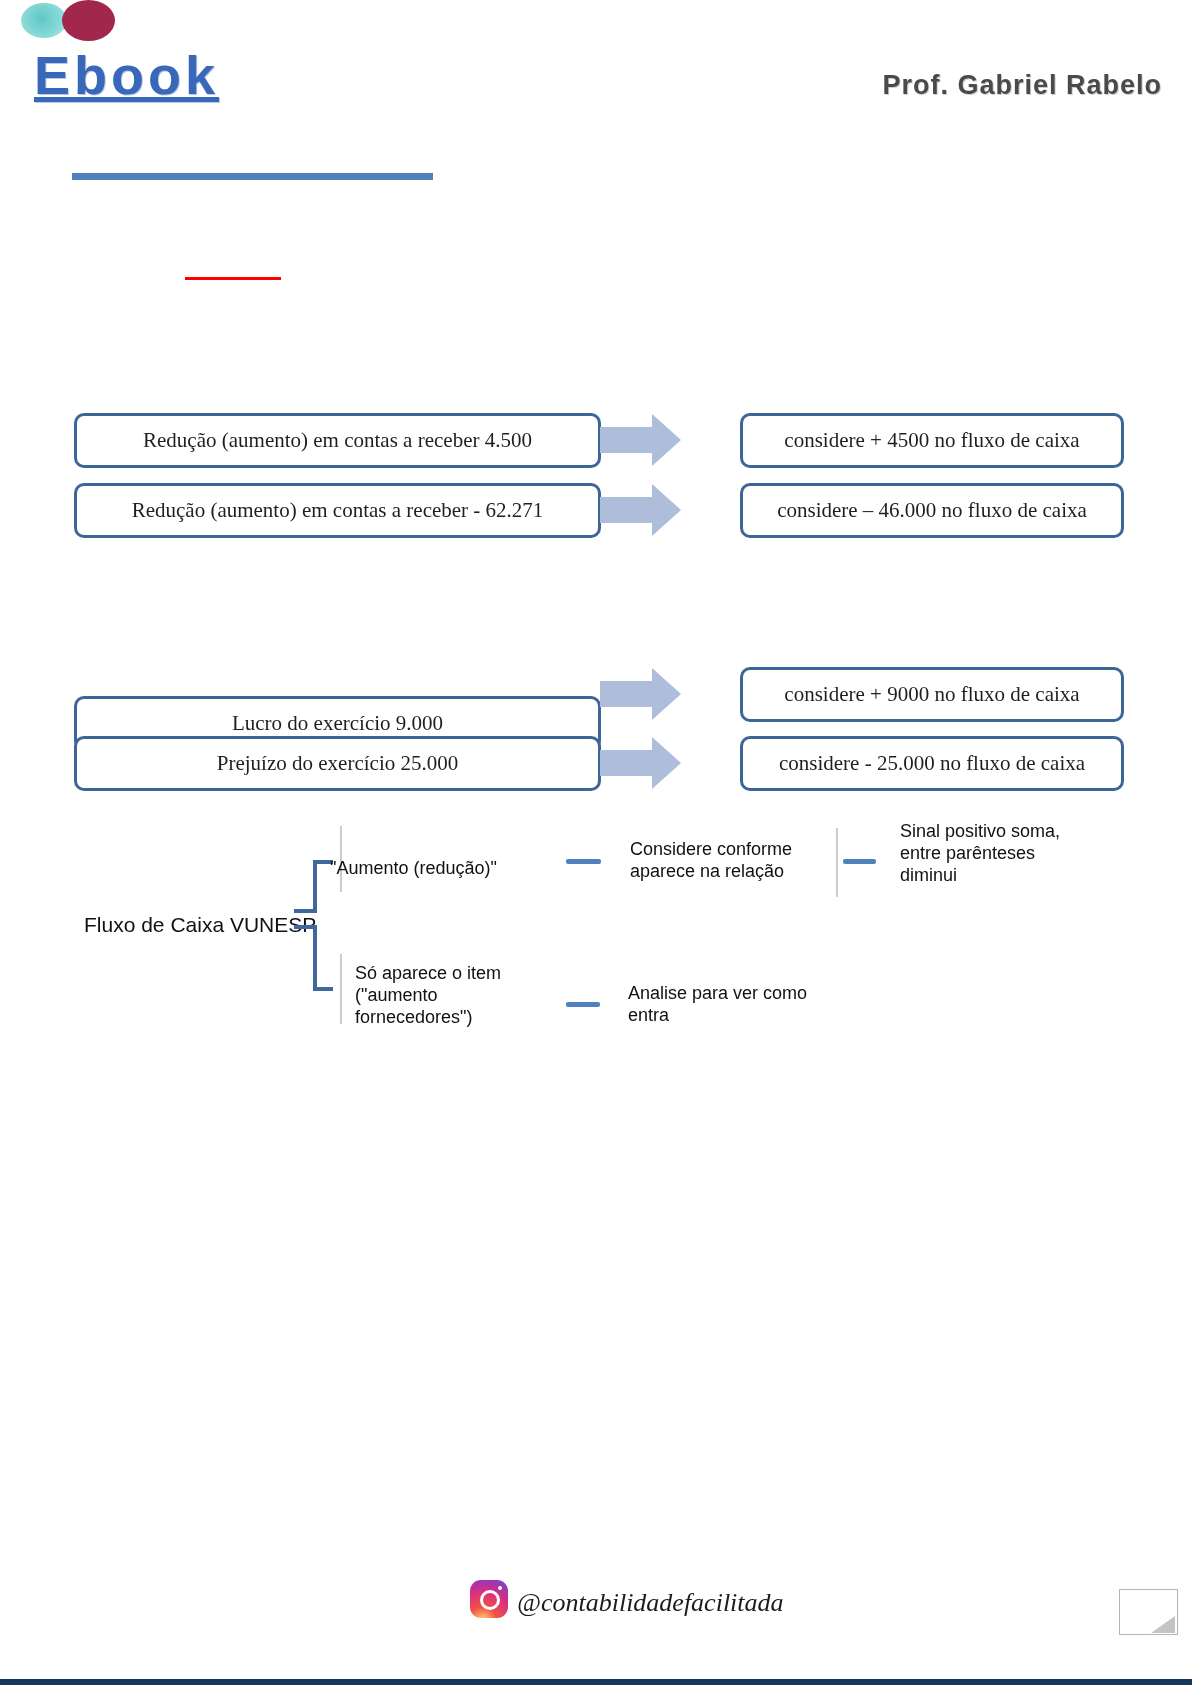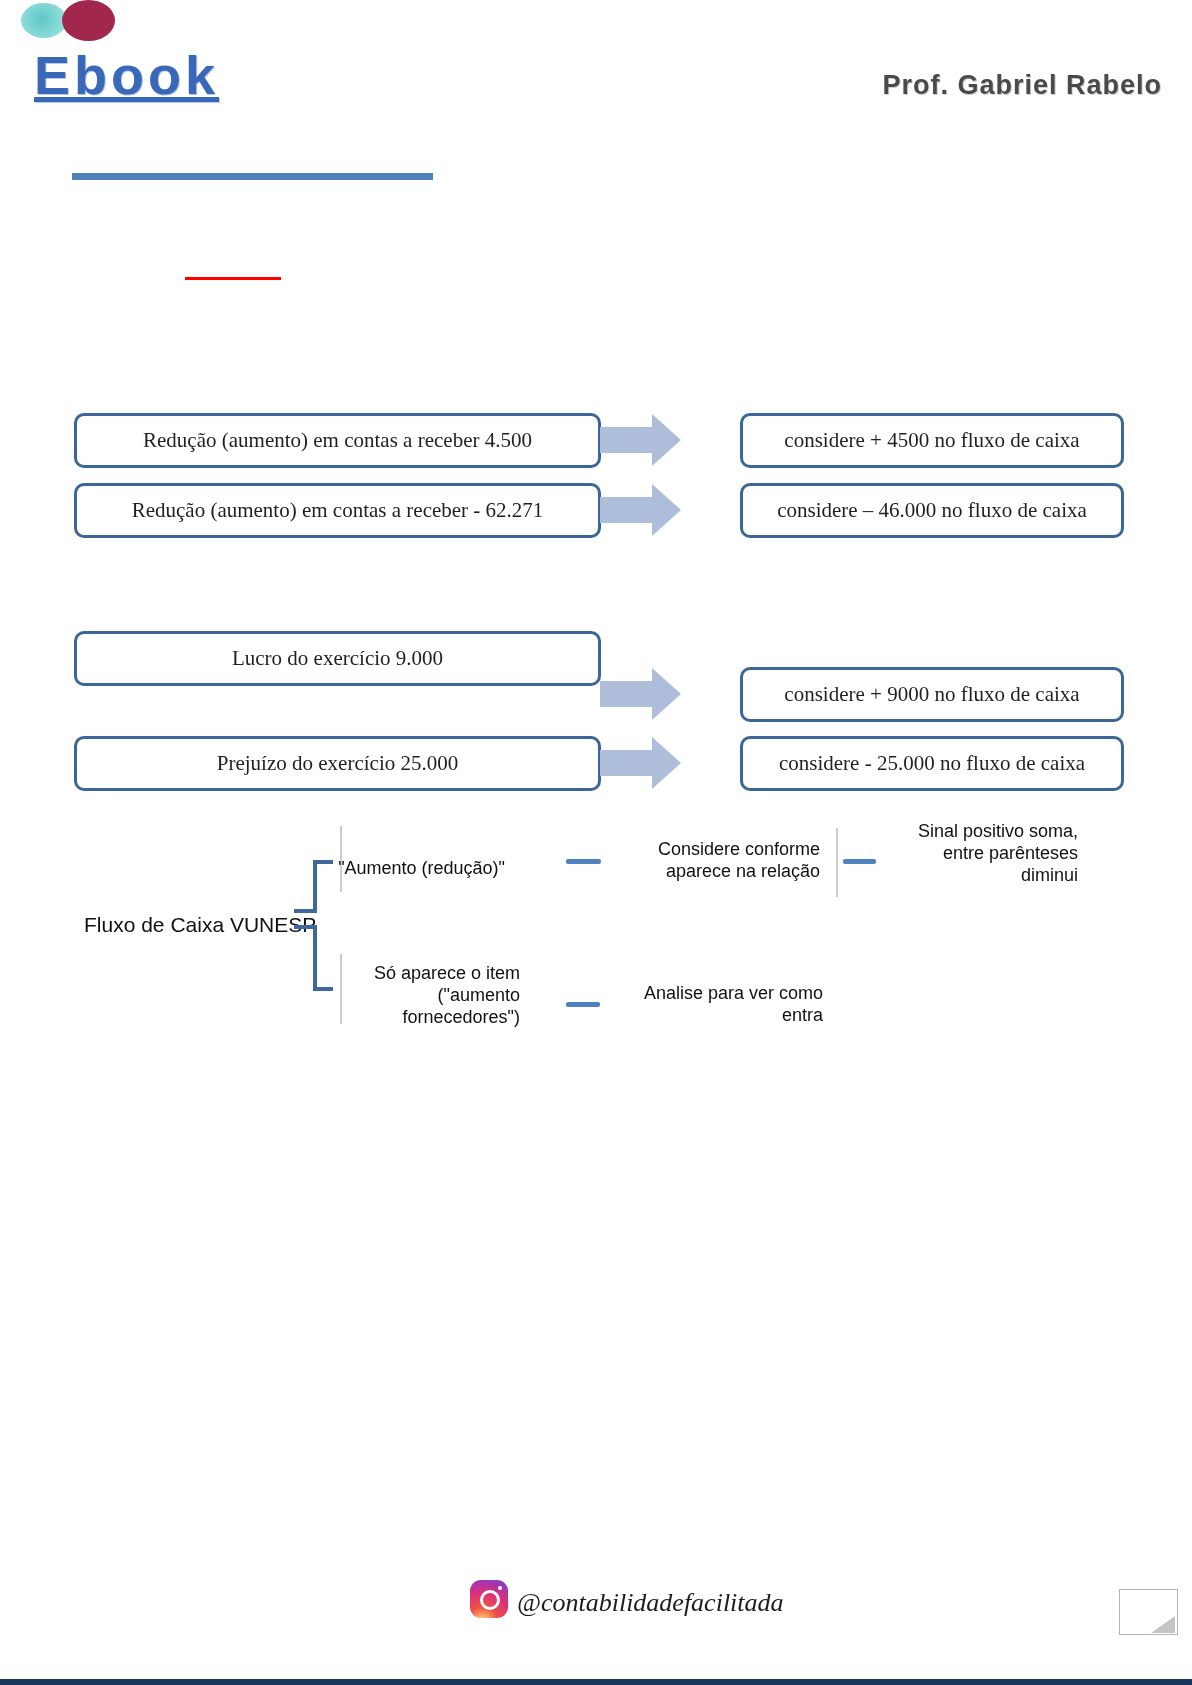--- a/index.html
+++ b/index.html
@@ -32,21 +32,21 @@
   .arrow{position:absolute;left:600px;width:52px;height:26px;background:#aebdd9;}
   .arrow::after{content:'';position:absolute;left:52px;top:-13px;width:0;height:0;
                 border-left:29px solid #aebdd9;border-top:26px solid transparent;
                 border-bottom:26px solid transparent;}
 
   
   .vunesp-root{position:absolute;left:84px;top:913px;font-size:21px;color:#111;}
   .bracket{position:absolute;background:#41689c;}
   .sep{position:absolute;width:2px;background:#cdcdcd;}
   .dash{position:absolute;height:5px;border-radius:2px;background:#4f81bd;}
-  .dg-text{position:absolute;font-size:18px;line-height:22px;color:#111;text-align:right;}
+  .dg-text{position:absolute;font-size:18px;line-height:22px;color:#111;text-align:left;}
 
   
   .ig-icon{position:absolute;left:470px;top:1580px;width:38px;height:38px;border-radius:11px;
            background:radial-gradient(circle at 33% 110%, #FED373 4%, #F15245 30%, #D92E7F 62%, #9B36B7 85%, #515BD4 100%);}
   .ig-icon::before{content:'';position:absolute;left:10px;top:10px;width:14px;height:14px;
                    border:3px solid #fff;border-radius:50%;}
   .ig-icon::after{content:'';position:absolute;right:6px;top:6px;width:4px;height:4px;
                   border-radius:50%;background:#fff;}
   .ig-handle{position:absolute;left:517px;top:1588px;font-family:"Liberation Serif",serif;
              font-style:italic;font-size:26px;color:#1c1c1c;}
@@ -78,21 +78,21 @@
   </div>
 
   <div class="box box-l" style="top:483px">
     <span>Redução (aumento) em contas a receber  - 62.271</span>
   </div>
   <div class="arrow" style="top:497px"></div>
   <div class="box box-r" style="top:483px">
     <span>considere – 46.000 no fluxo de caixa</span>
   </div>
 
-  <div class="box box-l" style="top:631px">
+  <div class="box box-l" style="top:696px">
     <span>Lucro do exercício  9.000</span>
   </div>
   <div class="arrow" style="top:681px"></div>
   <div class="box box-r" style="top:667px">
     <span>considere + 9000 no fluxo de caixa</span>
   </div>
 
   <div class="box box-l" style="top:736px">
     <span>Prejuízo do exercício  25.000</span>
   </div>

